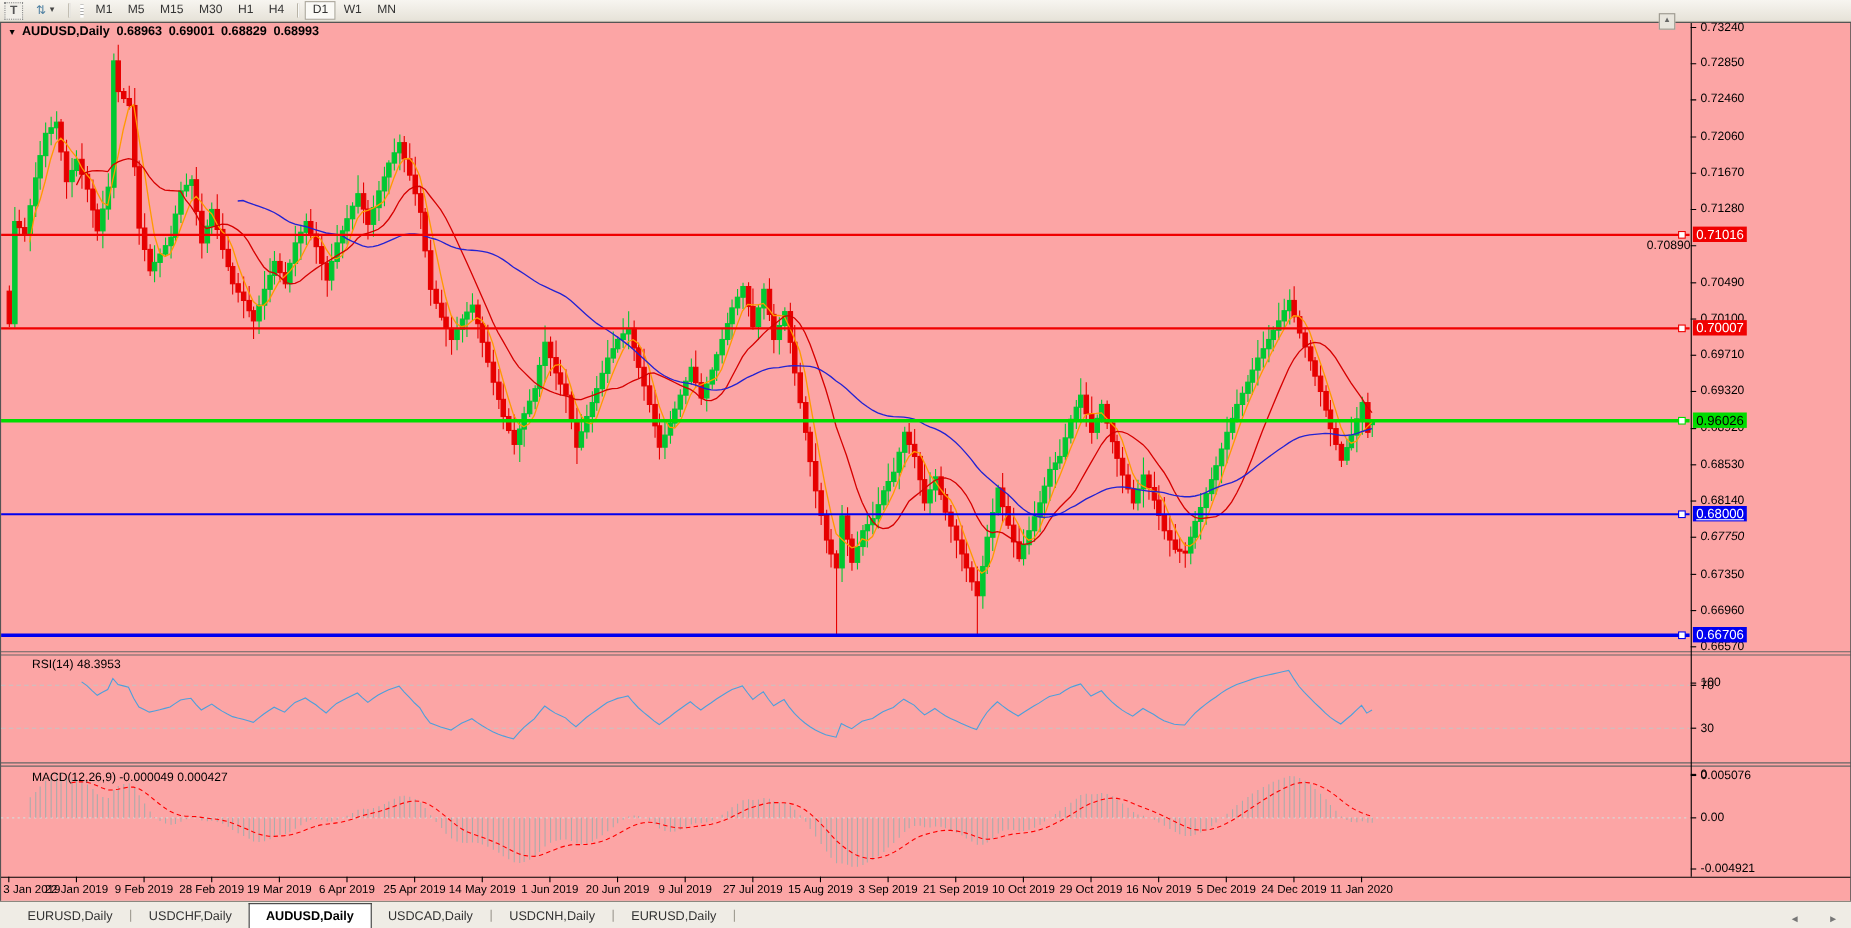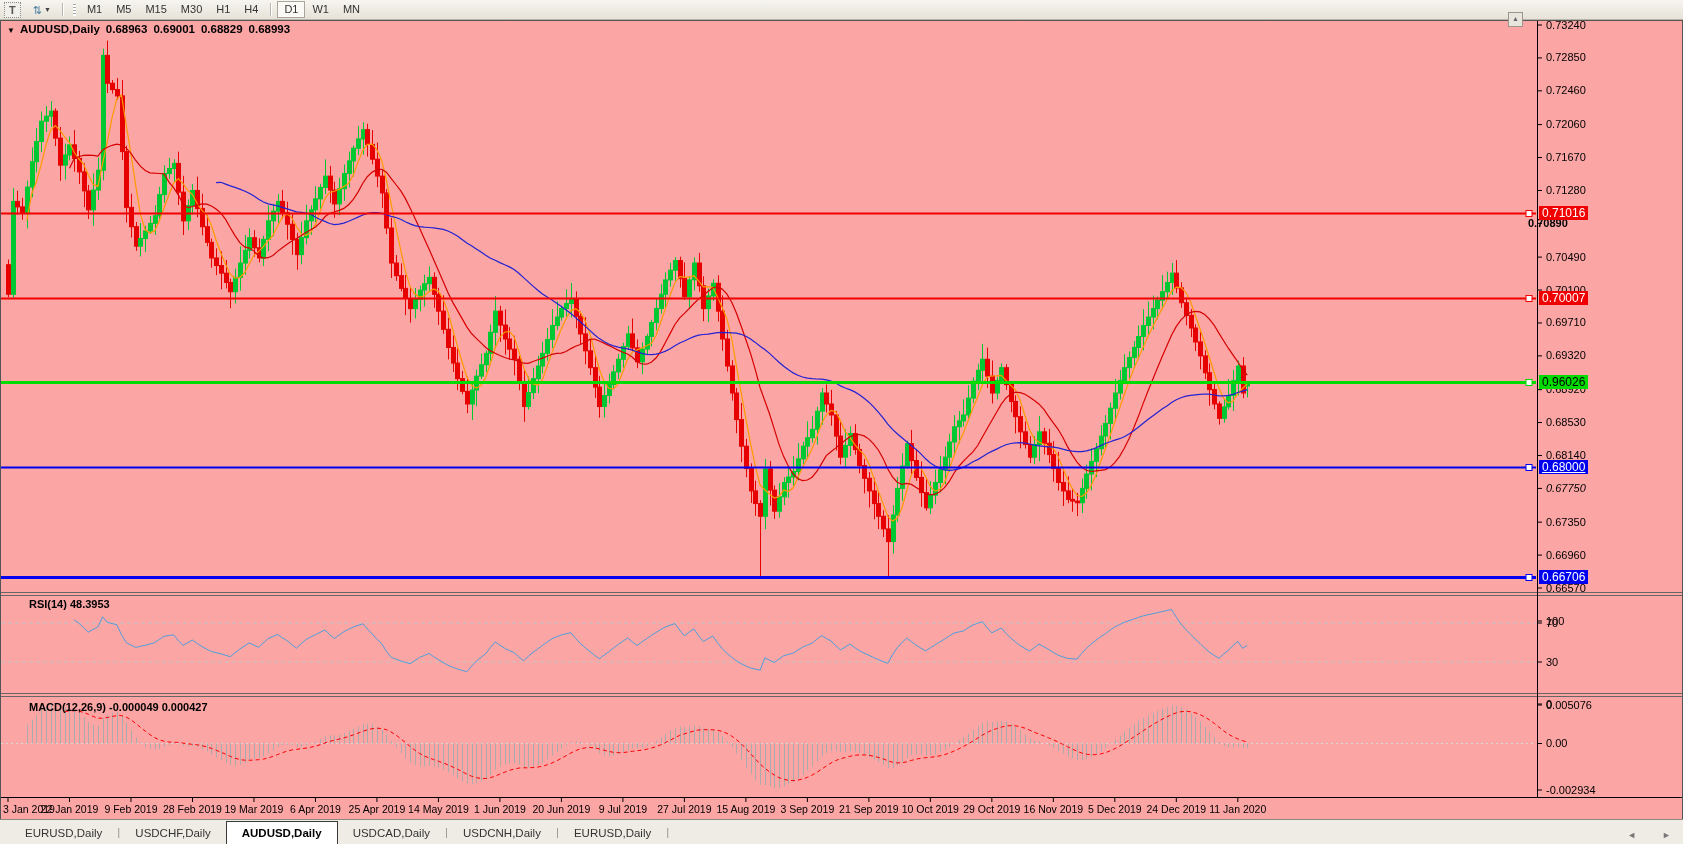--- a/index.html
+++ b/index.html
@@ -14,21 +14,21 @@
   .tsep{width:1px;height:13px;background:#b9b4a7;border-right:1px solid #fff;margin:0 5px;}
   .grip{width:3px;height:12px;margin:0 4px;background:repeating-linear-gradient(#aaa 0 1px,#fff 1px 3px);}
   .tf{padding:0 6px;height:15px;line-height:15px;color:#333;border:1px solid transparent;}
   .tf.active{background:#faf9f5;border:1px solid #a9a59a;box-shadow:inset 0 0 2px #fff;}
   
   #chartwin{position:absolute;left:0;top:20px;width:1683px;height:799px;background:#fca5a5;}
   #cv{position:absolute;left:0;top:0;z-index:1;}
   #title{position:absolute;left:7px;top:3px;z-index:3;font-size:11.5px;font-weight:bold;color:#000;letter-spacing:0;}
   #title .collapse{font-size:8px;margin-right:5px;font-weight:normal;}
   #title span.v{margin-left:6px;}
-  .panel-label{position:absolute;z-index:3;font-size:11px;font-weight:bold;color:#000;padding-left:20px;}
+  .panel-label{position:absolute;z-index:3;font-size:11px;font-weight:normal;color:#000;padding-left:20px;}
   #rsi-label{left:9px;top:578px;}
   #macd-label{left:9px;top:681px;}
   .axlbl{position:absolute;z-index:2;font-size:11px;color:#000;white-space:nowrap;}
   .badge{position:absolute;z-index:4;font-size:12px;height:14px;line-height:14px;padding:0 3px;white-space:nowrap;}
   .datelbl{position:absolute;z-index:2;font-size:10.5px;color:#000;white-space:nowrap;transform:translateX(-50%);}
   #mini-scroll{position:absolute;z-index:5;left:1508px;top:-8px;width:13px;height:13px;background:#e8e5dd;border:1px solid #9a968c;color:#666;font-size:7px;text-align:center;line-height:12px;}
   
   #tabbar{position:absolute;left:0;top:819px;width:1683px;height:25px;background:#efece5;border-top:1px solid #8b887f;display:flex;align-items:flex-end;font-size:11.5px;color:#333;z-index:6;}
   .tab{height:20px;line-height:20px;padding:0 15px;margin-bottom:1px;}
   .tab.active{background:#fff;border:1px solid #3a3a3a;border-bottom:1px solid #fff;font-weight:bold;height:22px;line-height:22px;margin-bottom:0;color:#000;}
@@ -954,21 +954,21 @@
       </svg>
     <div id="price-axis"></div>
     <div id="sub-axes"></div>
     <div id="date-axis"></div>
   <span class="axlbl" style="left: 1546px; top: -1.5px;">0.73240</span>
       <span class="axlbl" style="left: 1546px; top: 31.419px;">0.72850</span>
       <span class="axlbl" style="left: 1546px; top: 64.3381px;">0.72460</span>
       <span class="axlbl" style="left: 1546px; top: 98.1012px;">0.72060</span>
       <span class="axlbl" style="left: 1546px; top: 131.02px;">0.71670</span>
       <span class="axlbl" style="left: 1546px; top: 163.939px;">0.71280</span>
-      <span class="axlbl" style="left: 1528px; top: 196.858px; font-weight: bold;">0.70890</span>
+      <span class="axlbl" style="left: 1497px; top: 196.858px;">0.70890</span>
       <span class="axlbl" style="left: 1546px; top: 230.621px;">0.70490</span>
       <span class="axlbl" style="left: 1546px; top: 263.54px;">0.70100</span>
       <span class="axlbl" style="left: 1546px; top: 296.46px;">0.69710</span>
       <span class="axlbl" style="left: 1546px; top: 329.379px;">0.69320</span>
       <span class="axlbl" style="left: 1546px; top: 363.142px;">0.68920</span>
       <span class="axlbl" style="left: 1546px; top: 396.061px;">0.68530</span>
       <span class="axlbl" style="left: 1546px; top: 428.98px;">0.68140</span>
       <span class="axlbl" style="left: 1546px; top: 461.899px; font-style: italic;">0.67750</span>
       <span class="axlbl" style="left: 1546px; top: 495.662px;">0.67350</span>
       <span class="axlbl" style="left: 1546px; top: 528.581px;">0.66960</span>
@@ -977,21 +977,21 @@
       <span class="badge" style="left: 1539px; top: 270.89px; background: rgb(240, 0, 0); color: rgb(255, 255, 255);">0.70007</span>
       <span class="badge" style="left: 1539px; top: 355.045px; background: rgb(0, 220, 0); color: rgb(0, 0, 0);">0.96026</span>
       <span class="badge" style="left: 1539px; top: 440.297px; background: rgb(0, 0, 240); color: rgb(255, 255, 255); text-decoration: underline;">0.68000</span>
       <span class="badge" style="left: 1539px; top: 549.521px; background: rgb(0, 0, 240); color: rgb(255, 255, 255);">0.66706</span>
       <span class="axlbl" style="left: 1546px; top: 594.5px;">100</span>
       <span class="axlbl" style="left: 1546px; top: 596.5px;">70</span>
       <span class="axlbl" style="left: 1546px; top: 635.5px;">30</span>
       <span class="axlbl" style="left: 1546px; top: 677.5px;">0</span>
       <span class="axlbl" style="left: 1546px; top: 678.5px;">0.005076</span>
       <span class="axlbl" style="left: 1546px; top: 717px;">0.00</span>
-      <span class="axlbl" style="left: 1546px; top: 763.5px;">-0.002934</span>
+      <span class="axlbl" style="left: 1546px; top: 763.5px;">-0.004921</span>
       <span class="datelbl" style="left: 3px; top: 783px; transform: none;">3 Jan 2019</span>
       <span class="datelbl" style="left: 69.49px; top: 783px;">22 Jan 2019</span>
       <span class="datelbl" style="left: 130.98px; top: 783px;">9 Feb 2019</span>
       <span class="datelbl" style="left: 192.47px; top: 783px;">28 Feb 2019</span>
       <span class="datelbl" style="left: 253.96px; top: 783px;">19 Mar 2019</span>
       <span class="datelbl" style="left: 315.45px; top: 783px;">6 Apr 2019</span>
       <span class="datelbl" style="left: 376.94px; top: 783px;">25 Apr 2019</span>
       <span class="datelbl" style="left: 438.43px; top: 783px;">14 May 2019</span>
       <span class="datelbl" style="left: 499.92px; top: 783px;">1 Jun 2019</span>
       <span class="datelbl" style="left: 561.41px; top: 783px;">20 Jun 2019</span>

